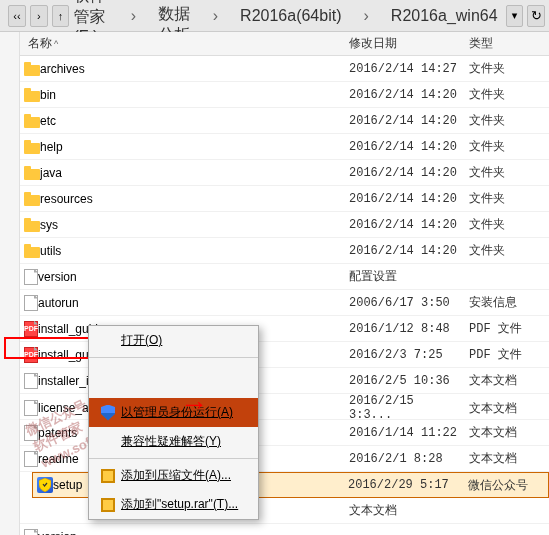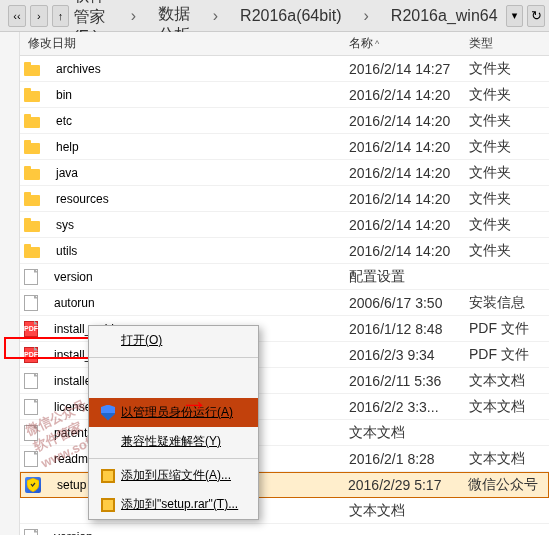--- a/index.html
+++ b/index.html
@@ -116,34 +116,35 @@
     
     .file-row {
       display: grid;
       grid-template-columns: 1fr 120px 80px;
       height: 26px;
       align-items: center;
       padding: 0 4px;
       border-bottom: 1px solid #f0f0f0;
       cursor: pointer;
     }
-    .file-row.highlighted { background: #ffeecc; border: 1px solid #cc6600; }
+    .file-row.highlighted { background: #ffeecc; border: 1px solid #cc6600; margin-left: 12px; }
 
     .file-name-cell {
       display: flex;
       align-items: center;
-      gap: 16px;
+      gap: 0;
       font-size: 12px;
       color: #000;
       overflow: hidden;
     }
     .file-date-cell, .file-type-cell {
-      font-size: 14px;
+      font-size: 12px;
       color: #333;
       padding: 0 4px;
+      font-family: Liberation Mono, monospace;
     }
 
     
     .folder-icon {
       width: 16px;
       height: 14px;
       position: relative;
       flex-shrink: 0;
     }
     .folder-icon::before {
@@ -321,27 +322,27 @@
 </div>
 
 <div class="file-list-container">
 
   <div class="sidebar"></div>
 
   <div class="file-list">
 
     <div class="col-header">
       <div class="col-header-cell">
-        <span>修改日期</span>
-      </div>
-      <div class="col-header-cell">
         <span>名称</span>
         <span class="sort-arrow">^</span>
       </div>
       <div class="col-header-cell">
+        <span>修改日期</span>
+      </div>
+      <div class="col-header-cell">
         <span>类型</span>
       </div>
     </div>
 
     <div id="file-rows-container">
         <div class="file-row">
           <div class="file-name-cell">
             <div class="folder-icon"></div>
             <span>archives</span>
           </div>
@@ -425,44 +426,45 @@
             <span>install_guide</span>
           </div>
           <div class="file-date-cell">2016/1/12 8:48</div>
           <div class="file-type-cell">PDF 文件</div>
         </div>
         <div class="file-row">
           <div class="file-name-cell">
             <div class="doc-icon doc-icon-pdf">PDF</div>
             <span>install_guide_ja_JP</span>
           </div>
-          <div class="file-date-cell">2016/2/3 9:34</div>
+          <div class="file-date-cell">2016/2/3 7:25</div>
           <div class="file-type-cell">PDF 文件</div>
         </div>
         <div class="file-row">
           <div class="file-name-cell">
             <div class="doc-icon"></div>
             <span>installer_input</span>
           </div>
-          <div class="file-date-cell">2016/2/11 5:36</div>
+          <div class="file-date-cell">2016/2/5 10:36</div>
           <div class="file-type-cell">文本文档</div>
         </div>
         <div class="file-row">
           <div class="file-name-cell">
             <div class="doc-icon"></div>
             <span>license_agreement</span>
           </div>
-          <div class="file-date-cell">2016/2/2 3:3...</div>
+          <div class="file-date-cell">2016/2/15 3:3...</div>
           <div class="file-type-cell">文本文档</div>
         </div>
         <div class="file-row">
           <div class="file-name-cell">
             <div class="doc-icon"></div>
             <span>patents</span>
           </div>
+          <div class="file-date-cell">2016/1/14 11:22</div>
           <div class="file-type-cell">文本文档</div>
         </div>
         <div class="file-row">
           <div class="file-name-cell">
             <div class="doc-icon"></div>
             <span>readme</span>
           </div>
           <div class="file-date-cell">2016/2/1 8:28</div>
           <div class="file-type-cell">文本文档</div>
         </div>

